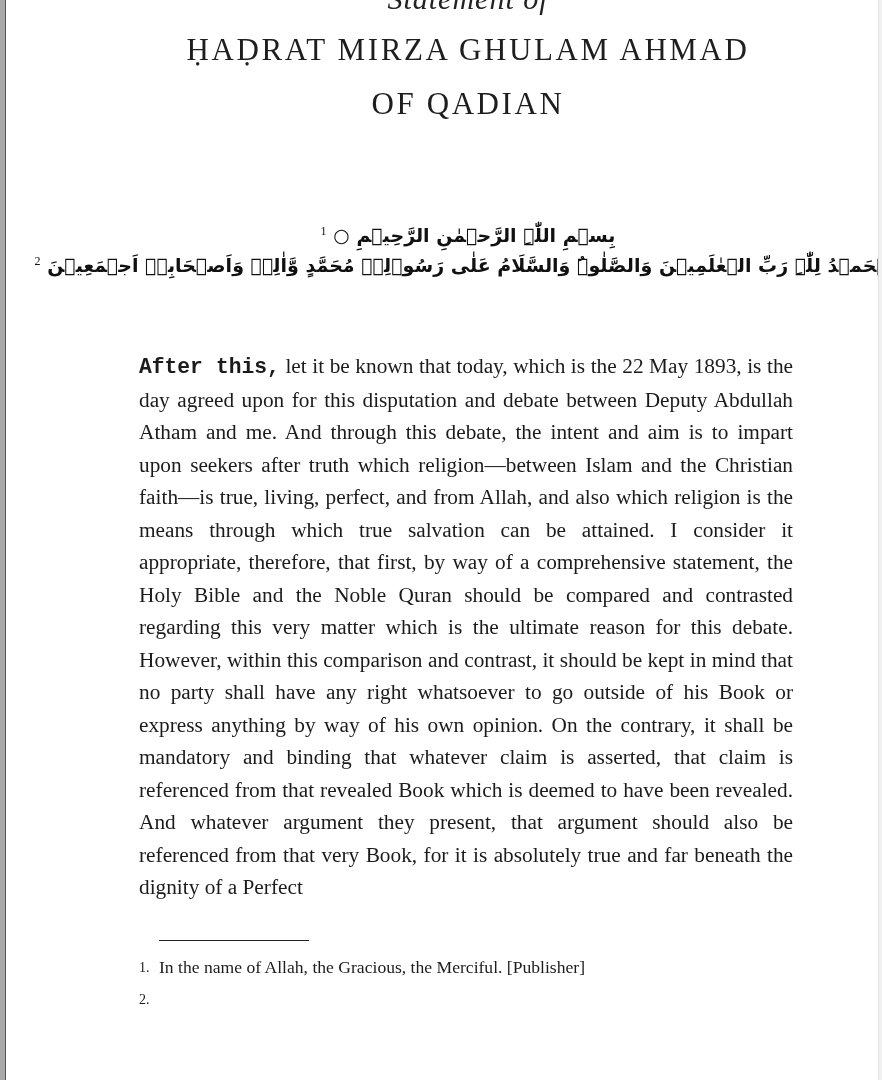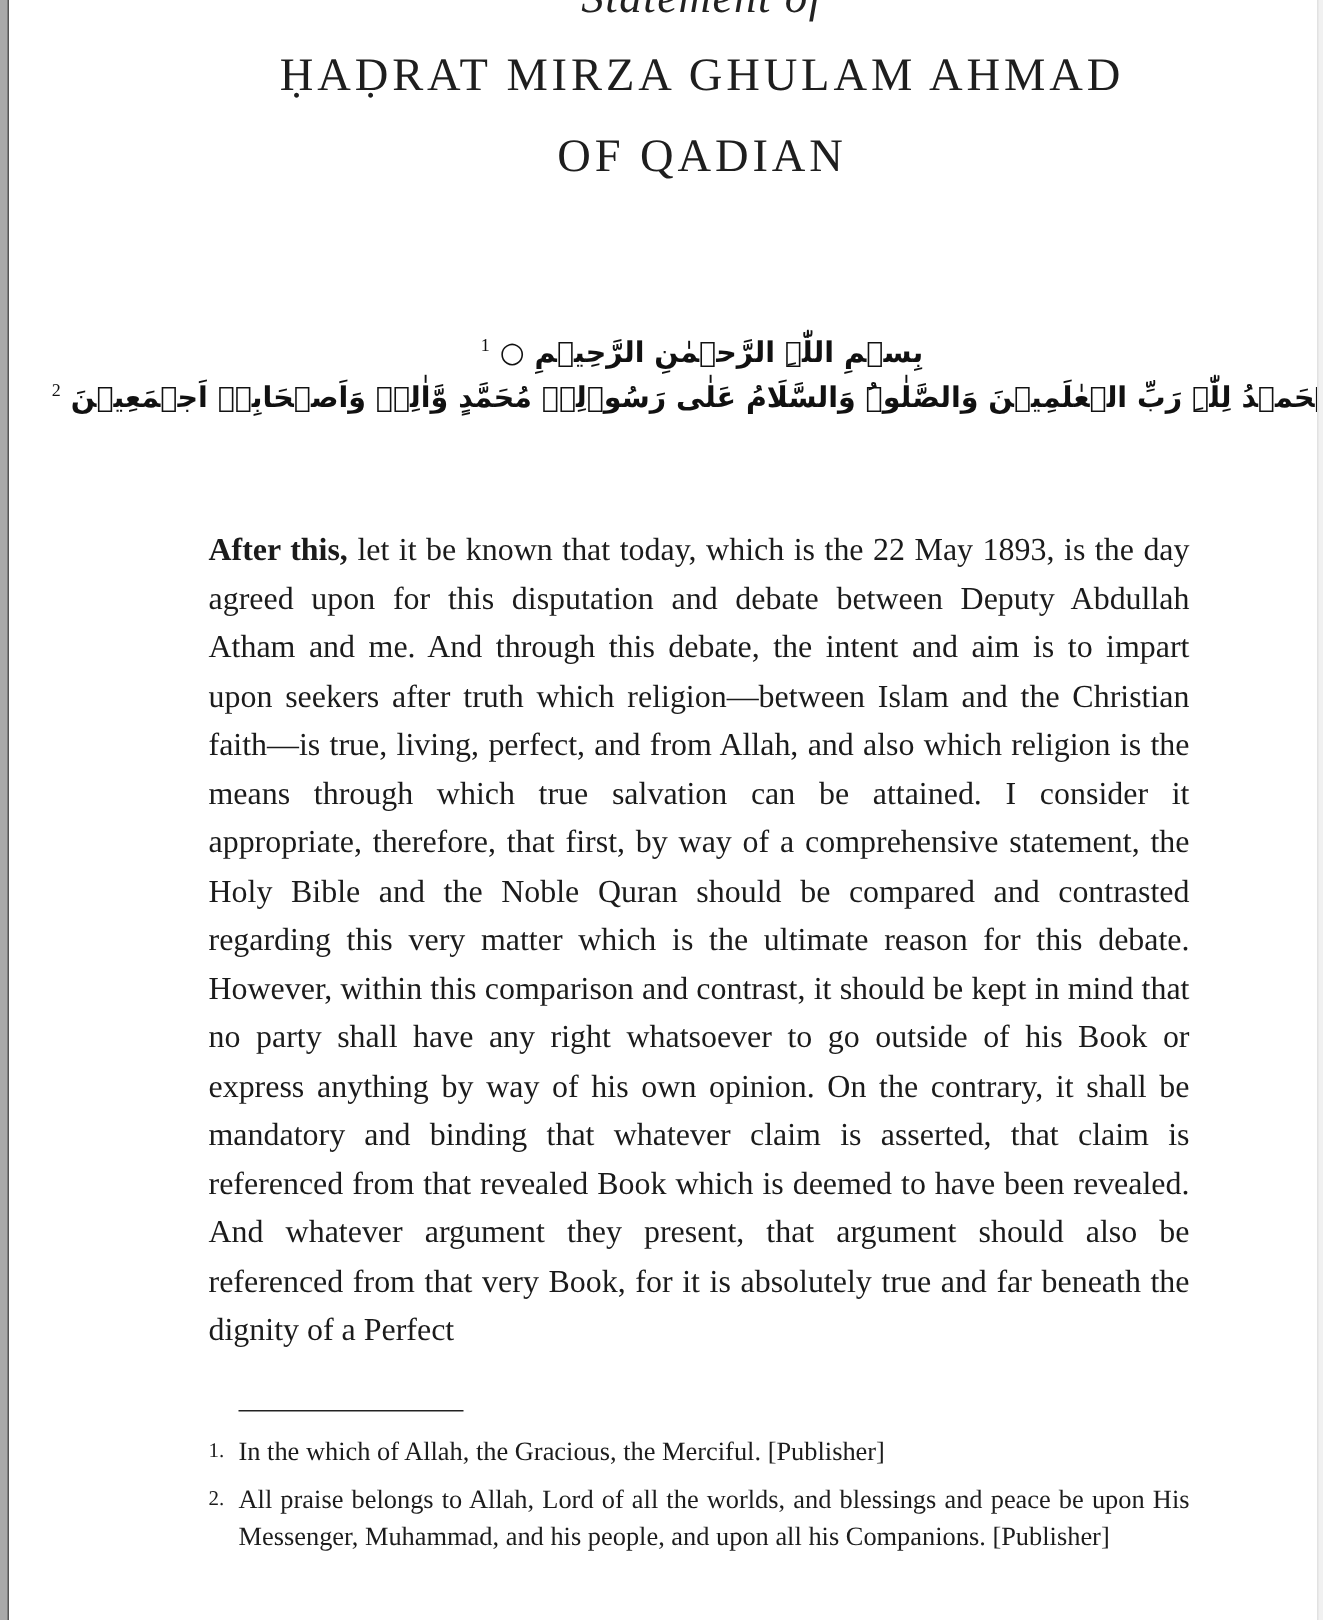--- a/index.html
+++ b/index.html
@@ -79,21 +79,21 @@
       position: absolute;
       left: 133px;
       top: 350px;
       width: 654px;
       font-size: 21.3px;
       line-height: 32.5px;
       text-align: justify;
       color: #1b1b1b;
       margin: 0;
     }
-    .body-text .lead { font-weight: bold; }
+    .body-text .lead { font-weight: bold; font-family: Liberation Mono, monospace; }
     .fn-rule {
       position: absolute;
       left: 153px;
       top: 940px;
       width: 150px;
       height: 0;
       border-top: 1px solid #222;
     }
     .footnotes {
       position: absolute;
@@ -138,22 +138,21 @@
     <span class="ar">اَلۡحَمۡدُ لِلّٰہِ رَبِّ الۡعٰلَمِیۡنَ وَالصَّلٰوۃُ وَالسَّلَامُ عَلٰی رَسُوۡلِہٖ مُحَمَّدٍ وَّاٰلِہٖ وَاَصۡحَابِہٖ اَجۡمَعِیۡنَ</span>
   </div>
 
   <p class="body-text"><span class="lead">After this,</span><span> let it be known that today, which is the 22 May 1893, is the day agreed upon for this disputation and debate between Deputy Abdullah Atham and me. And through this debate, the intent and aim is to impart upon seekers after truth which religion—between Islam and the Christian faith—is true, living, perfect, and from Allah, and also which religion is the means through which true salvation can be attained. I consider it appropriate, therefore, that first, by way of a comprehensive statement, the Holy Bible and the Noble Quran should be compared and contrasted regarding this very matter which is the ultimate reason for this debate. However, within this comparison and contrast, it should be kept in mind that no party shall have any right whatsoever to go outside of his Book or express anything by way of his own opinion. On the contrary, it shall be mandatory and binding that whatever claim is asserted, that claim is referenced from that revealed Book which is deemed to have been revealed. And whatever argument they present, that argument should also be referenced from that very Book, for it is absolutely true and far beneath the dignity of a Perfect</span></p>
 
   <div class="fn-rule"></div>
 
   <div class="footnotes">
     <div class="fn">
       <span class="num">1.</span>
-      <span>In the which of Allah, the Gracious, the Merciful. [Publisher]</span>
+      <span>In the name of Allah, the Gracious, the Merciful. [Publisher]</span>
     </div>
     <div class="fn">
       <span class="num">2.</span>
-      <span>All praise belongs to Allah, Lord of all the worlds, and blessings and peace be upon His Messenger, Muhammad, and his people, and upon all his Companions. [Publisher]</span>
     </div>
   </div>
 </div>
 
 <div class="right-edge"></div>
 
 </body></html>

